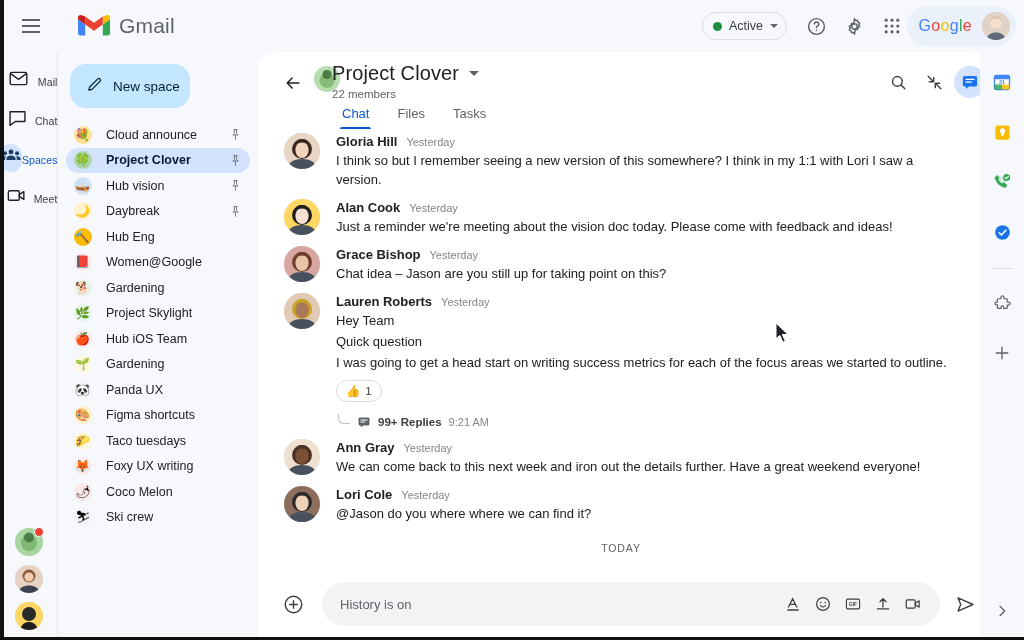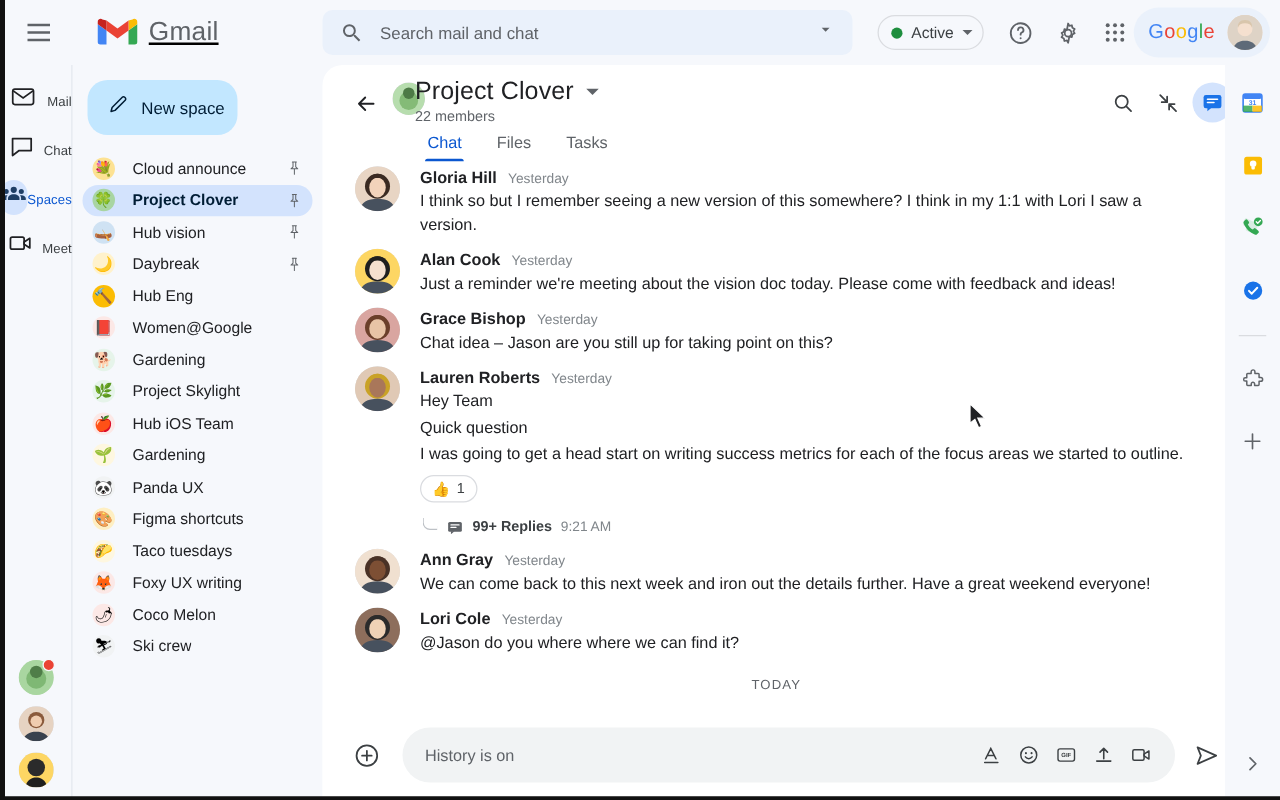--- a/index.html
+++ b/index.html
@@ -33,21 +33,21 @@
     position: relative;
   }
   .hamburger span::before, .hamburger span::after {
     content: ""; position: absolute; left: 0; width: 18px; height: 2px; background: #5f6368;
   }
   .hamburger span::before { top: -6px; }
   .hamburger span::after { top: 6px; }
 
   .gmail-brand {
     display: flex; align-items: center; gap: 9px;
-    margin-left: 27px; cursor: pointer; text-decoration: underline;
+    margin-left: 27px; cursor: pointer;
   }
   .gmail-logo { width: 32px; height: 24px; }
   .gmail-word {
     font-size: 21px; color: #5f6368; letter-spacing: .2px;
   }
 
   .searchbar {
     position: absolute; left: 258px; top: 8px;
     width: 424px; height: 36px;
     background: #eaf1fb; border-radius: 8px;
@@ -310,33 +310,20 @@
       <svg class="gmail-logo" viewBox="0 0 40 30">
         <path d="M3 27h6V13L0 6.5V24a3 3 0 0 0 3 3z" fill="#4285f4"></path>
         <path d="M31 27h6a3 3 0 0 0 3-3V6.5L31 13v14z" fill="#34a853"></path>
         <path d="M31 3v10l9-6.5V4.5C40 1.9 37 .4 35 1.9L31 3z" fill="#fbbc04"></path>
         <path d="M9 13V3l11 8 11-8v10l-11 8L9 13z" fill="#ea4335"></path>
         <path d="M0 4.5v2L9 13V3L5 1.9C3 .4 0 1.9 0 4.5z" fill="#c5221f"></path>
       </svg>
       <span class="gmail-word">Gmail</span>
     </div>
 
-    <div class="searchbar">
-      <span class="si">
-        <svg width="19" height="19" viewBox="0 0 24 24" fill="#5f6368">
-            <path d="M15.5 14h-.79l-.28-.27A6.47 6.47 0 0 0 16 9.5 6.5 6.5 0 1 0 9.5 16c1.61 0 3.09-.59 4.23-1.57l.27.28v.79l5 4.99L20.49 19l-4.99-5zm-6 0C7 14 5 12 5 9.5S7 5 9.5 5 14 7 14 9.5 12 14 9.5 14z"></path>
-          </svg>
-      </span>
-      <input placeholder="Search mail and chat" style="">
-      <span class="search-chevron">
-        <svg width="15" height="15" viewBox="0 0 24 24" fill="#5f6368">
-            <path d="M7 10l5 5 5-5z"></path>
-          </svg>
-      </span>
-    </div>
 
     <div class="status-chip">
       <span class="status-dot"></span>
       <span>Active</span>
       <span class="chip-caret"></span>
     </div>
 
     <div class="ticon" style="left:800px">
       <svg width="21" height="21" viewBox="0 0 24 24" fill="none" stroke="#5f6368" stroke-width="1.7">
         <circle cx="12" cy="12" r="9"></circle>

